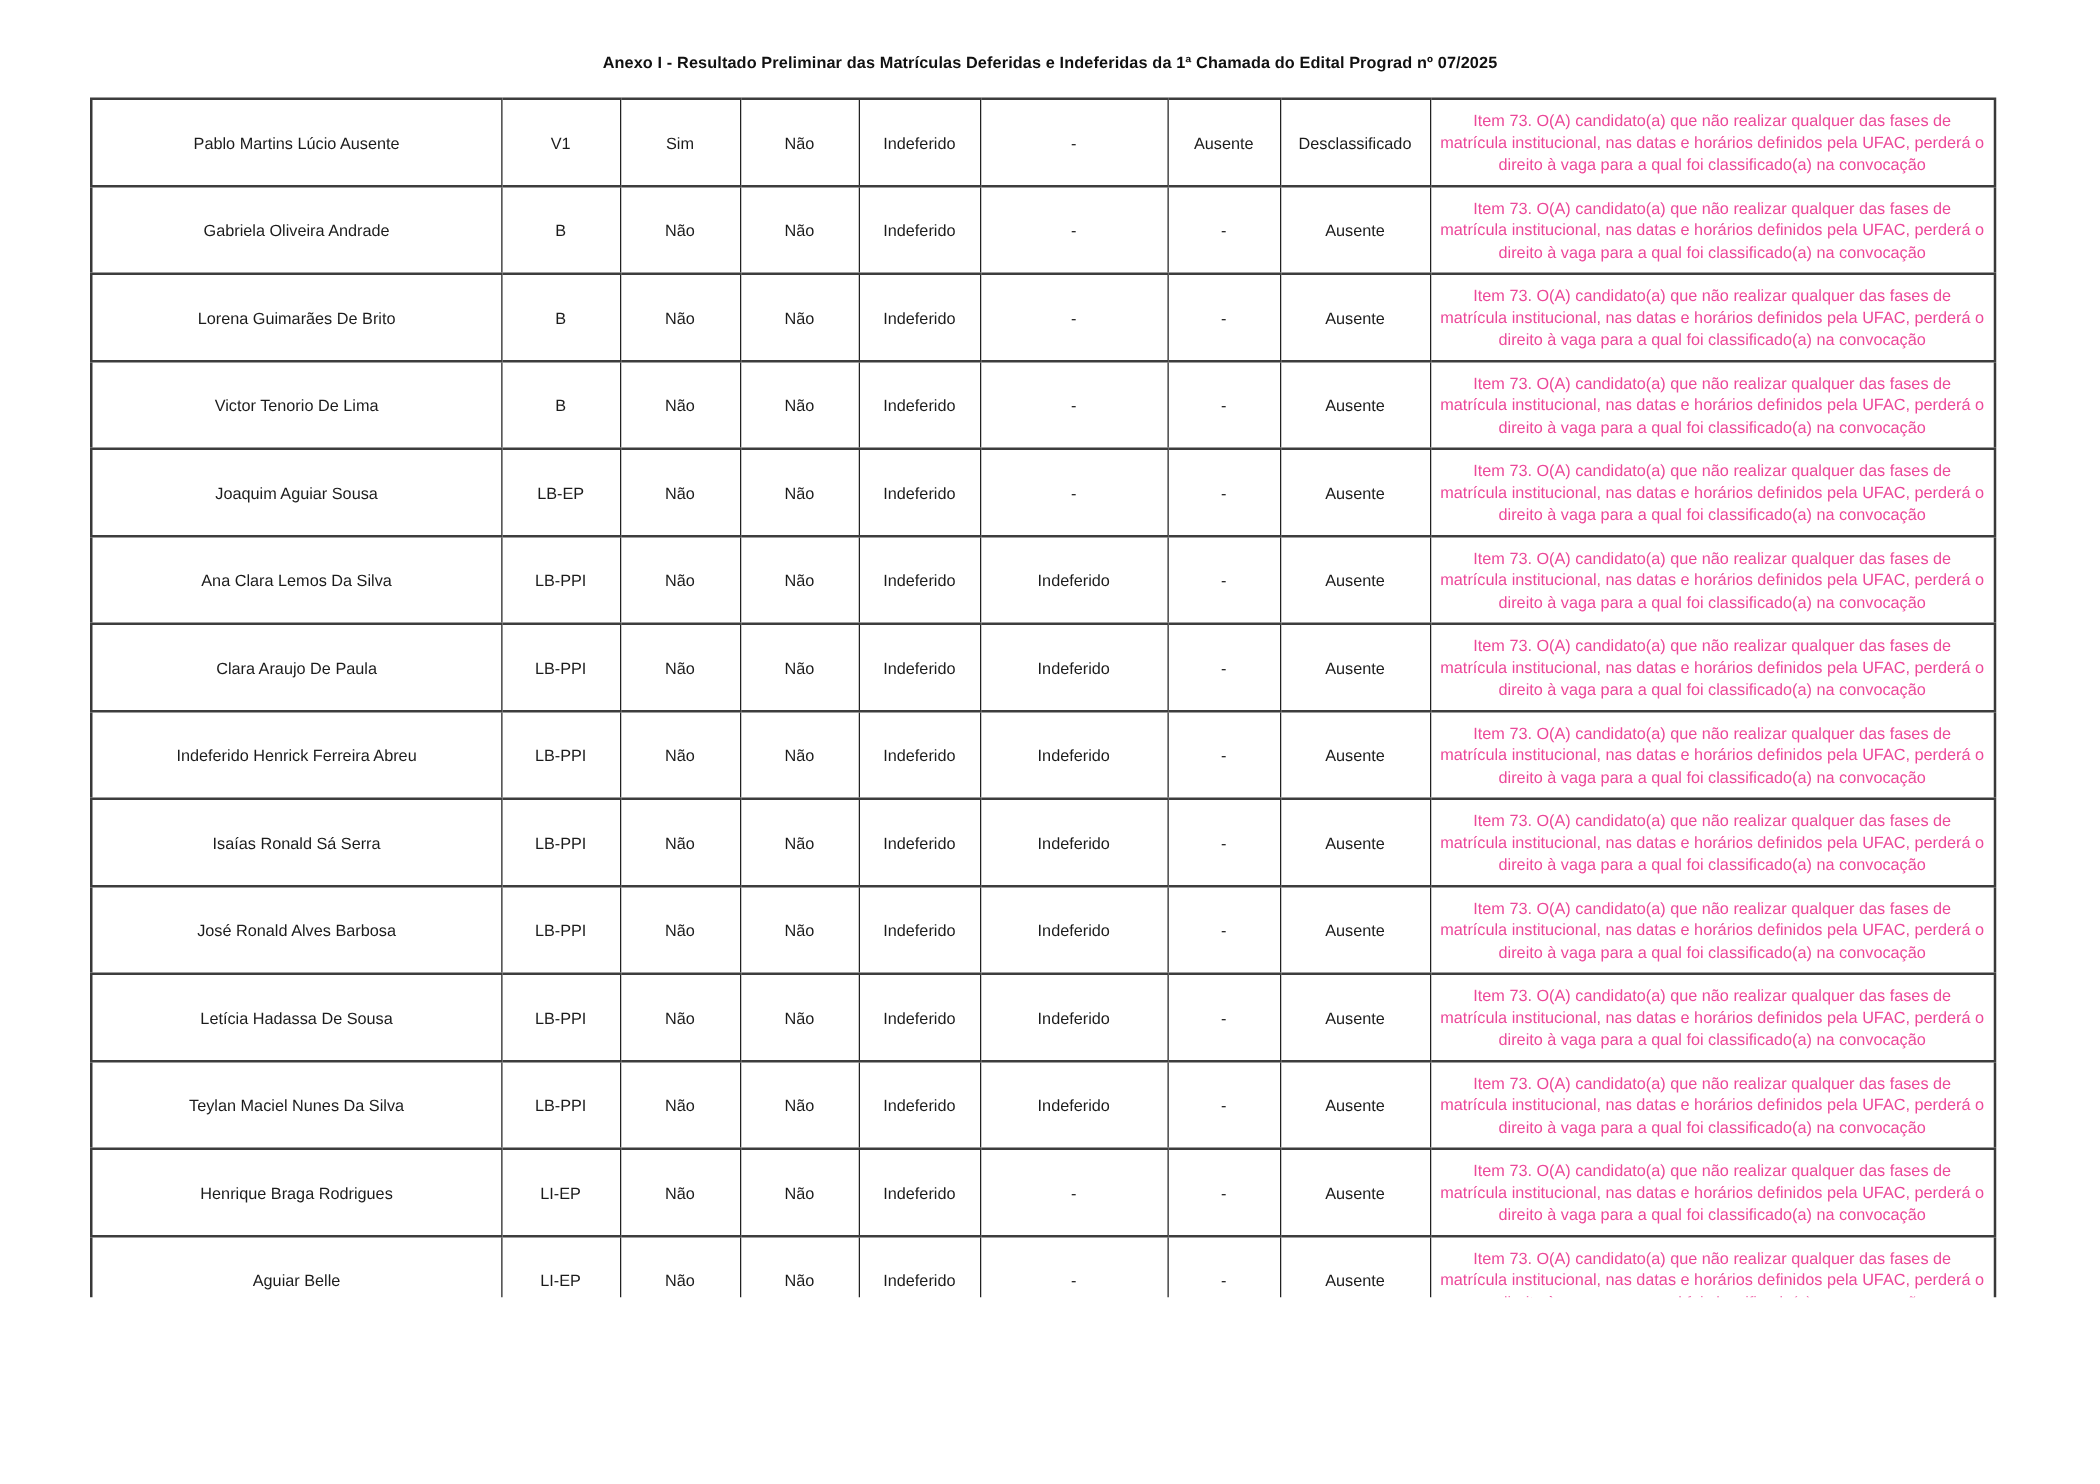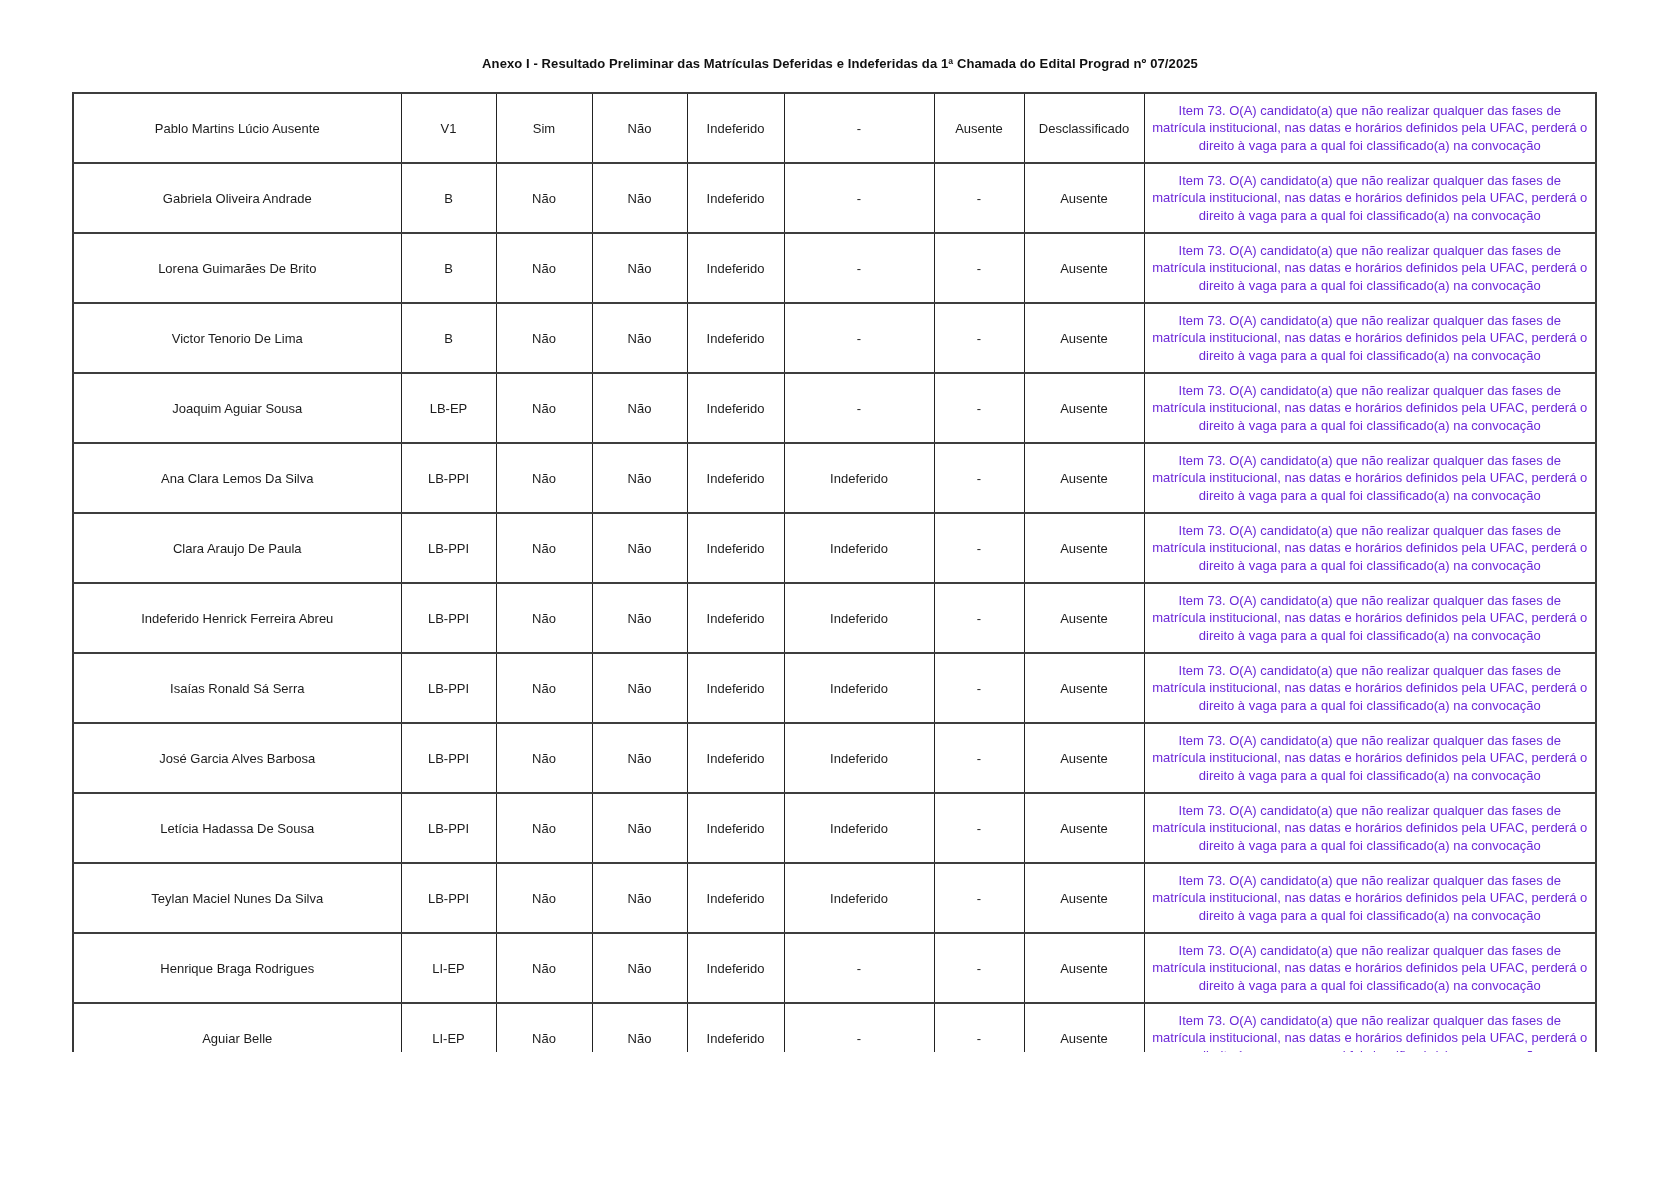--- a/index.html
+++ b/index.html
@@ -7,21 +7,20 @@
     padding: 0;
     background: #ffffff;
     font-family: "Liberation Sans", sans-serif;
   }
   .page {
     position: relative;
     width: 1680px;
     height: 1038px;
     background: #ffffff;
     overflow: hidden;
-    margin-top: 14px;
   }
   .doc-title {
     position: absolute;
     top: 42px;
     left: 0;
     width: 1680px;
     text-align: center;
     font-size: 13px;
     font-weight: bold;
     color: #111111;
@@ -48,21 +47,21 @@
     vertical-align: middle;
     font-size: 13px;
     color: #1c1c1c;
     padding: 2px 8px;
     overflow: hidden;
   }
   table.results-table td.obs-cell {
     font-size: 13px;
     line-height: 1.32;
     padding: 2px 6px;
-    color: #6d28d9;
+    color: #ec4899;
   }
 </style>
 </head>
 <body>
 
 <div class="page">
 
   <div class="doc-title">Anexo I - Resultado Preliminar das Matrículas Deferidas e Indeferidas da 1ª Chamada do Edital Prograd nº 07/2025</div>
 
   <table class="results-table">
@@ -171,21 +170,21 @@
         <td>LB-PPI</td>
         <td>Não</td>
         <td>Não</td>
         <td>Indeferido</td>
         <td>Indeferido</td>
         <td>-</td>
         <td>Ausente</td>
         <td class="obs-cell">Item 73. O(A) candidato(a) que não realizar qualquer das fases de matrícula institucional, nas datas e horários definidos pela UFAC, perderá o direito à vaga para a qual foi classificado(a) na convocação</td>
       </tr>
       <tr>
-        <td>José Garcia Alves Barbosa</td>
+        <td>José Ronald Alves Barbosa</td>
         <td>LB-PPI</td>
         <td>Não</td>
         <td>Não</td>
         <td>Indeferido</td>
         <td>Indeferido</td>
         <td>-</td>
         <td>Ausente</td>
         <td class="obs-cell">Item 73. O(A) candidato(a) que não realizar qualquer das fases de matrícula institucional, nas datas e horários definidos pela UFAC, perderá o direito à vaga para a qual foi classificado(a) na convocação</td>
       </tr>
       <tr>

